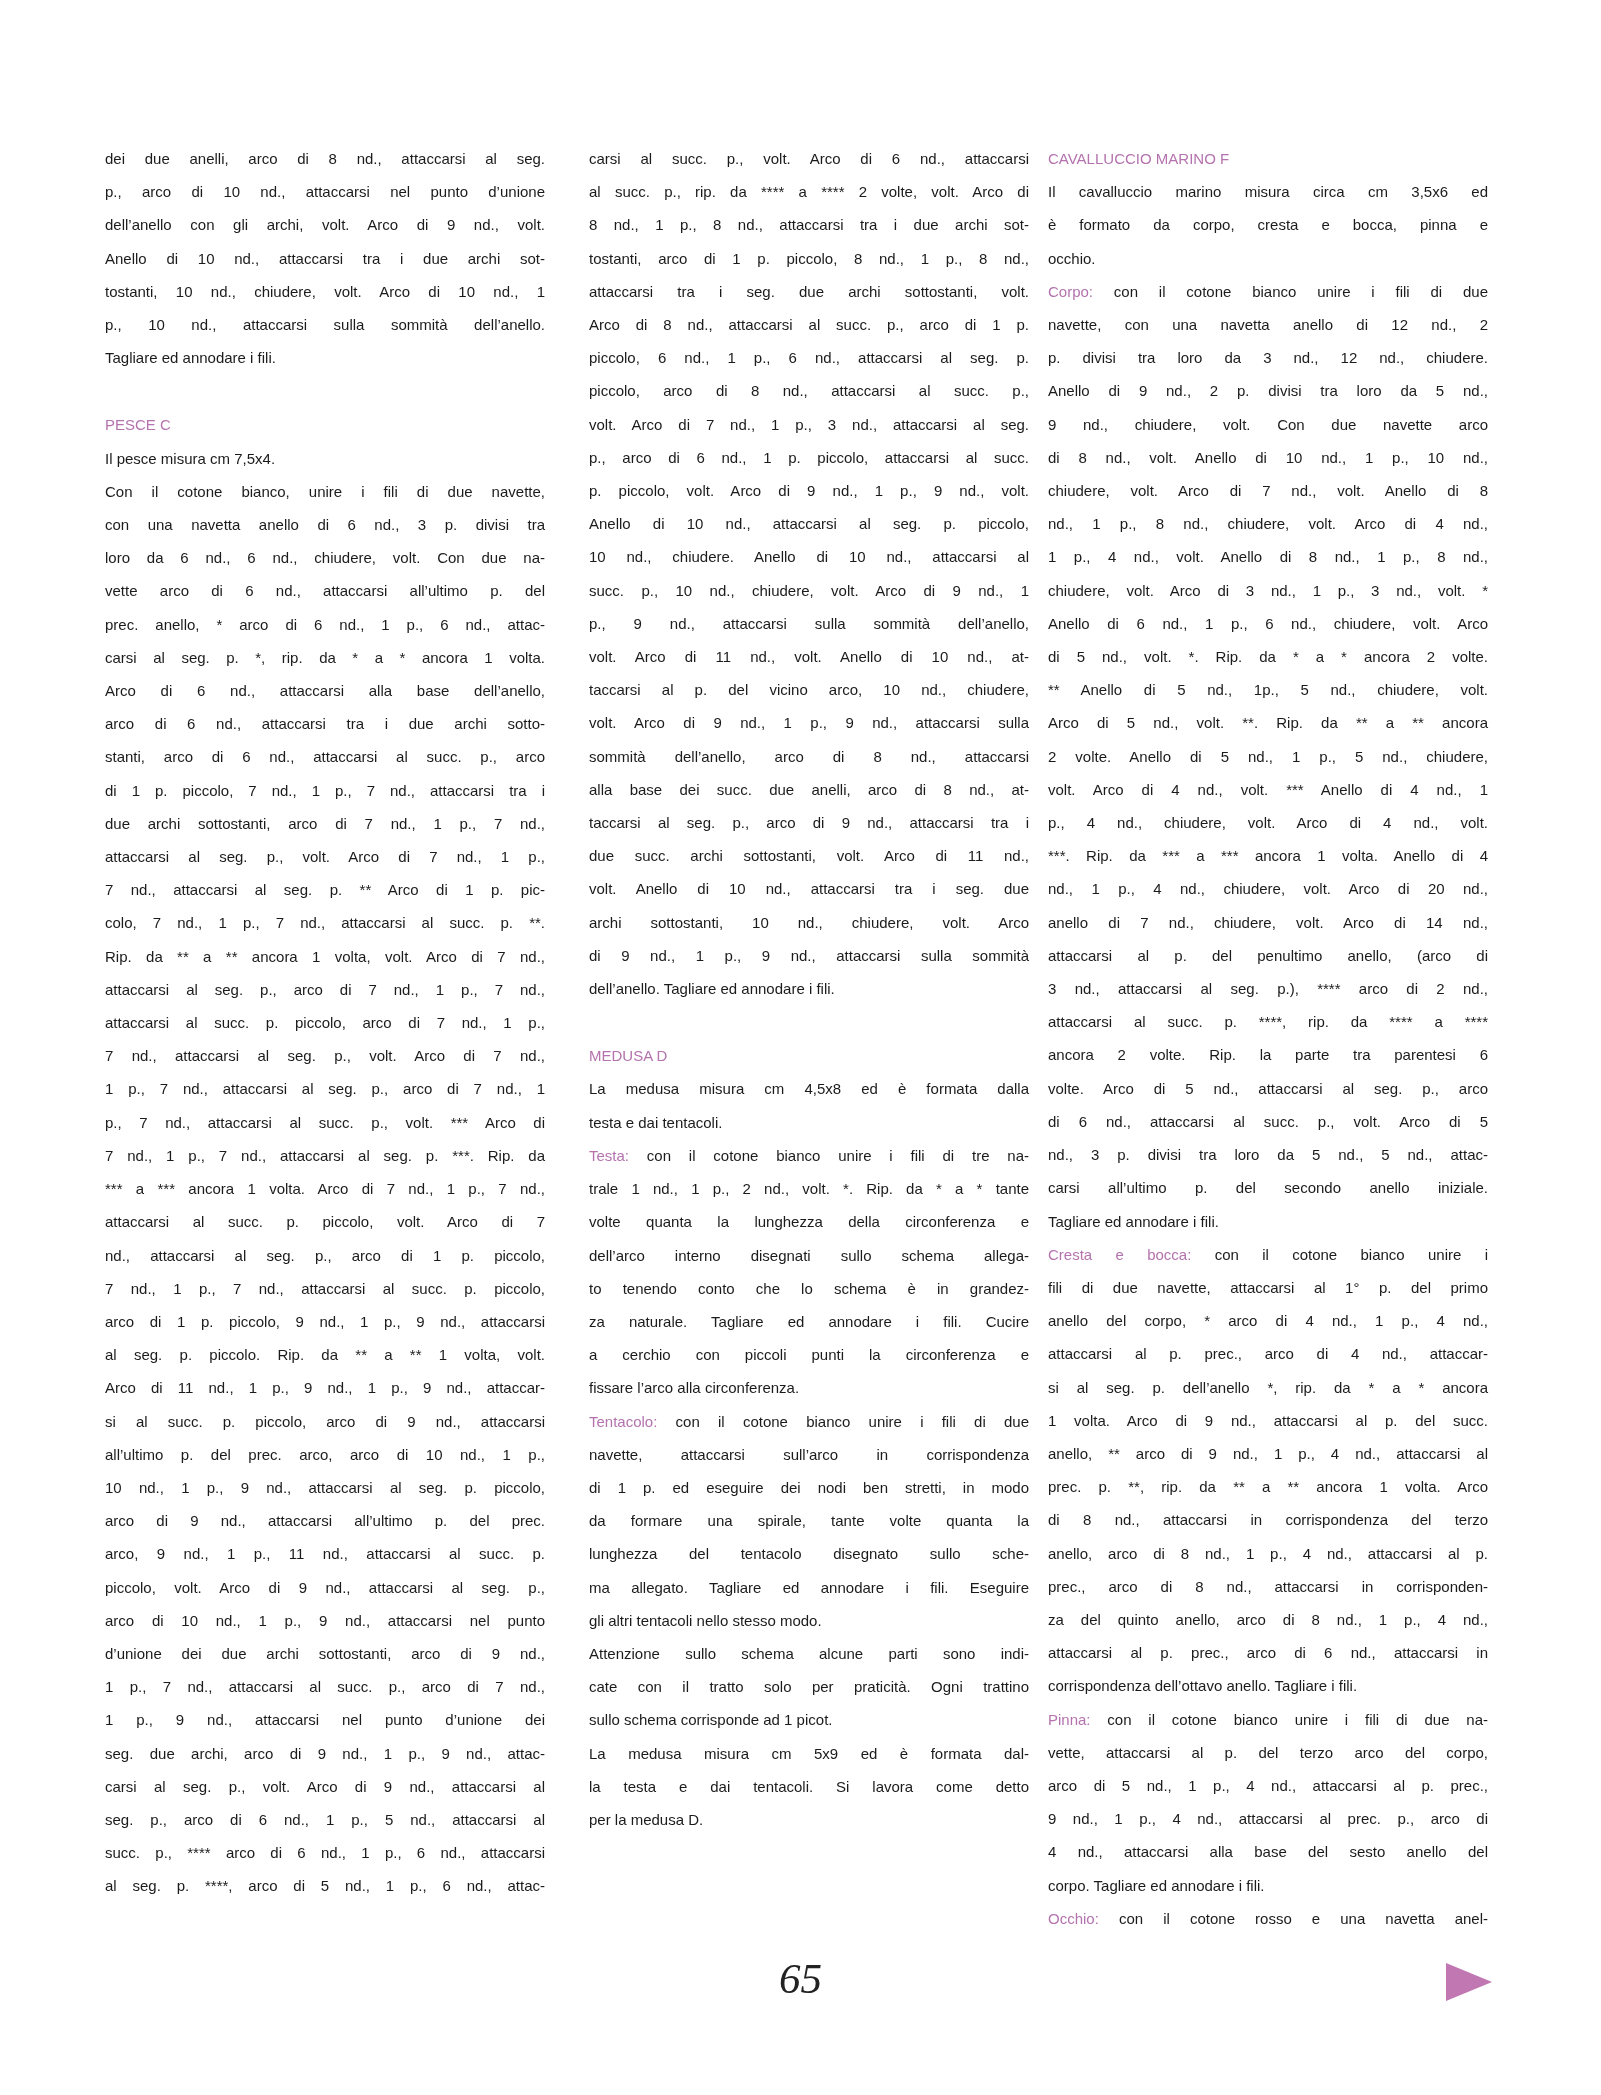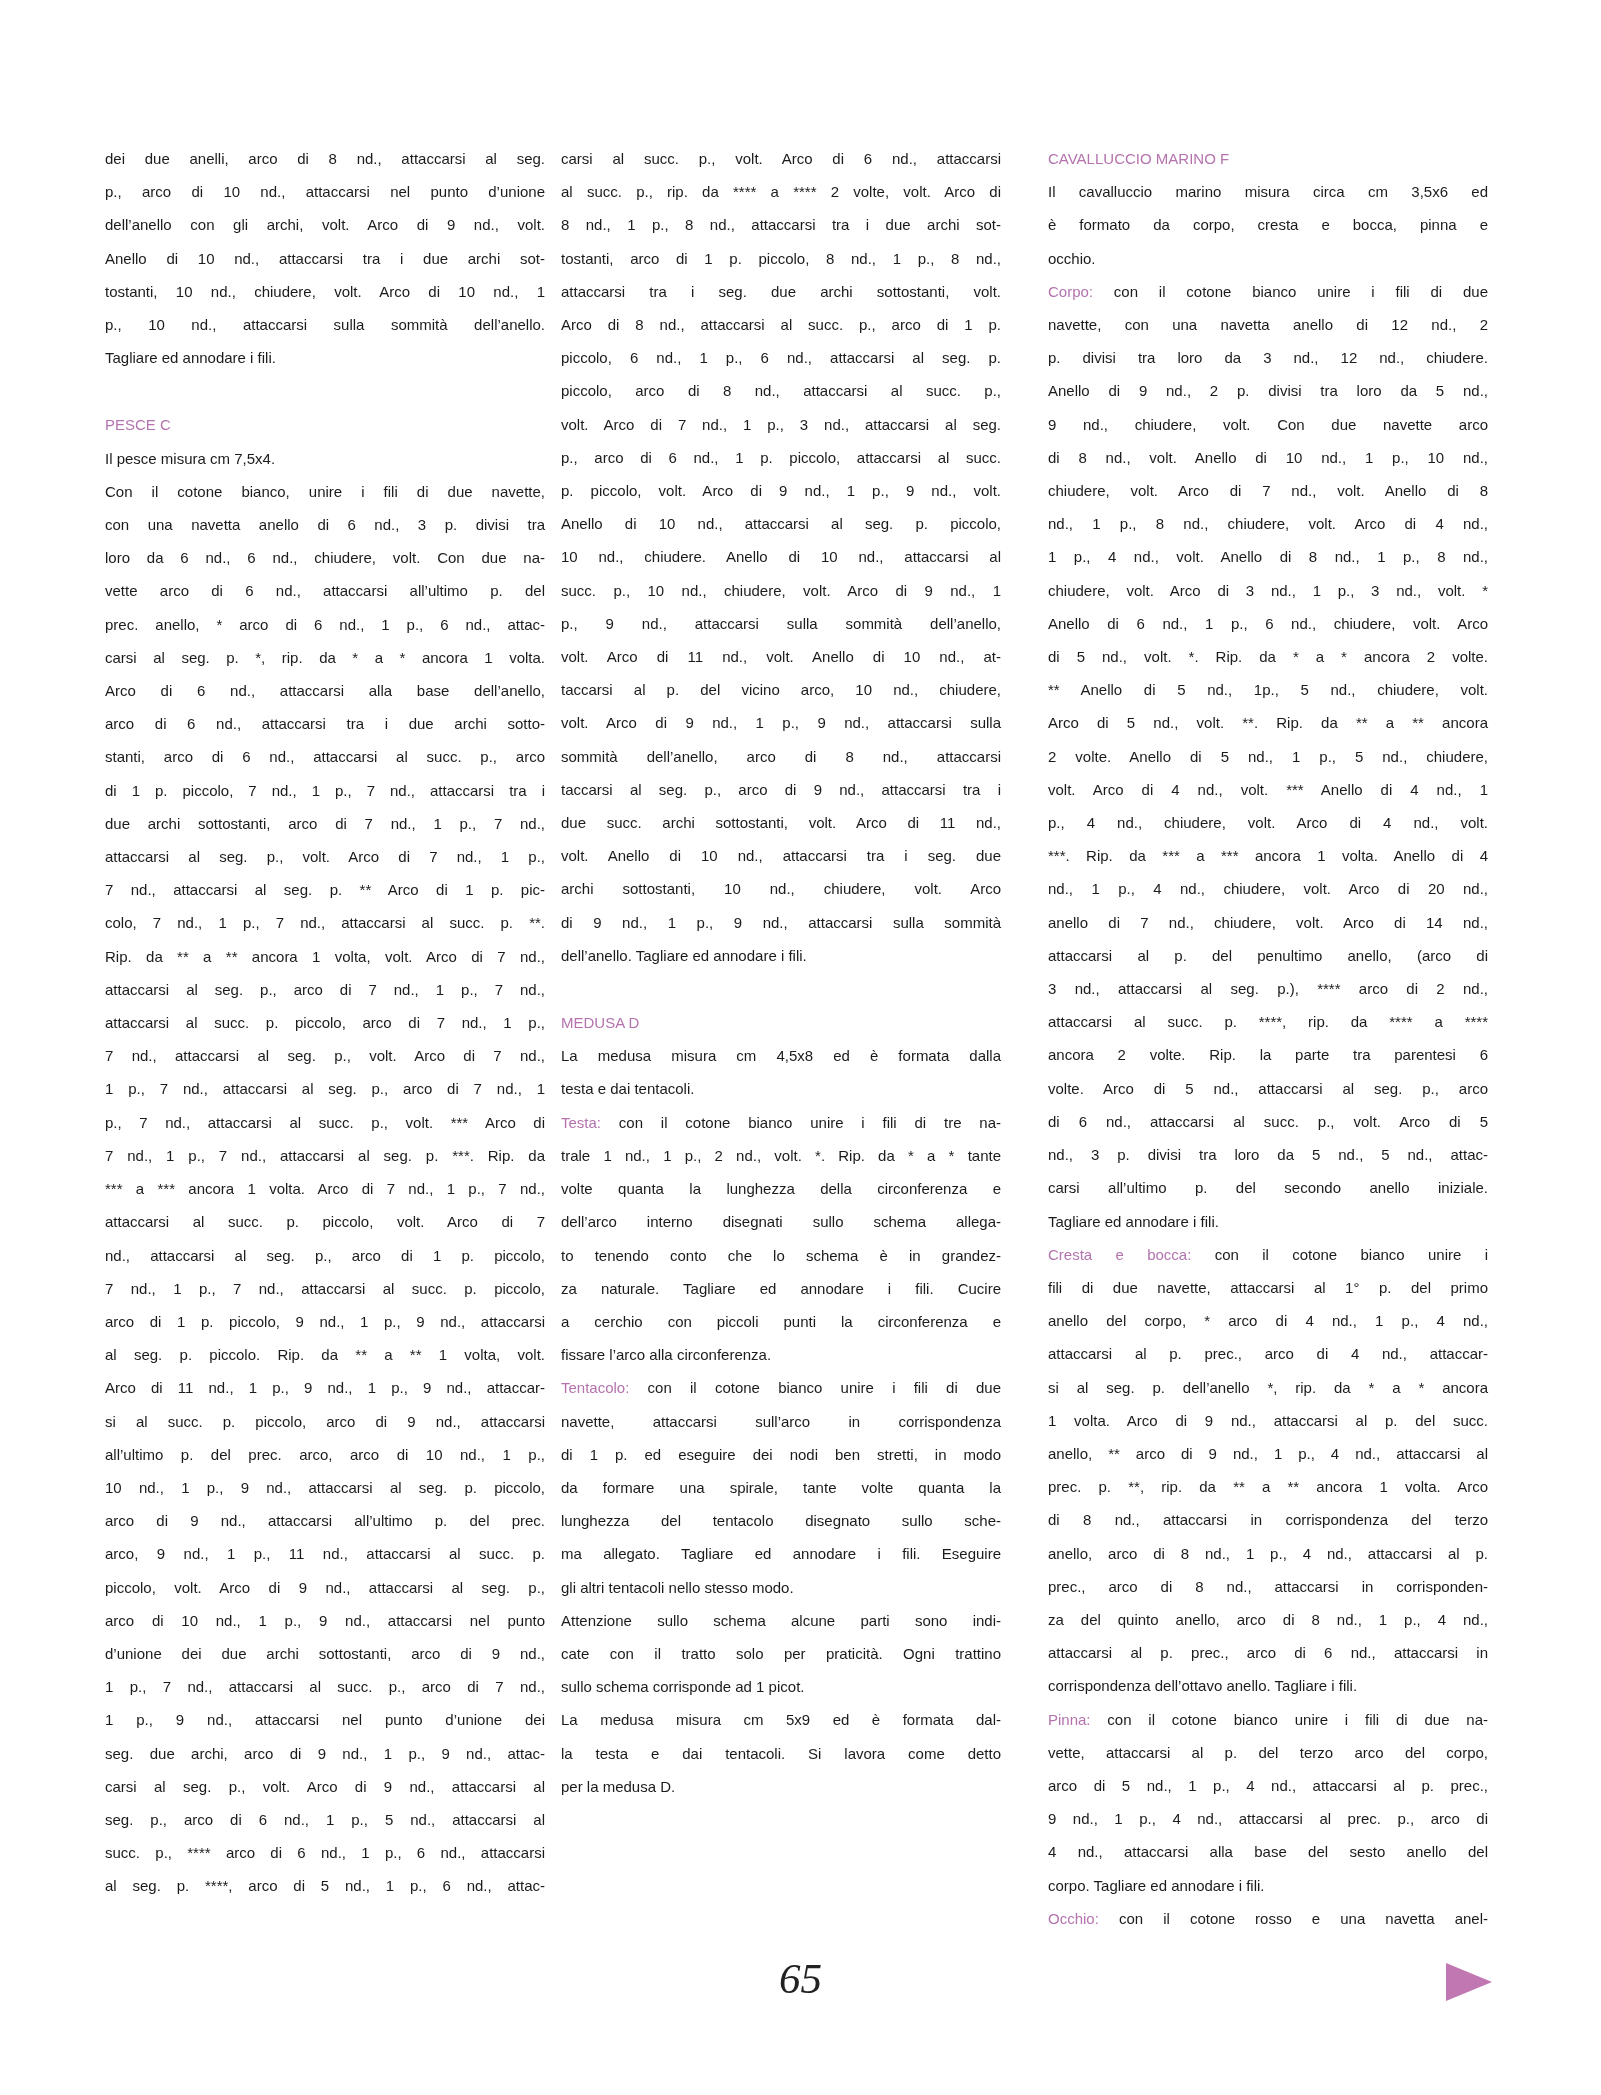--- a/index.html
+++ b/index.html
@@ -13,21 +13,21 @@
     overflow: hidden;
   }
   .column {
     position: absolute;
     top: 142px;
     width: 440px;
     font-size: 15px;
     line-height: 33.2px;
   }
   .col-1 { left: 105px; }
-  .col-2 { left: 561px; }
+  .col-2 { left: 589px; }
   .col-3 { left: 1048px; }
   .ln {
     text-align: justify;
     text-align-last: justify;
     white-space: nowrap;
   }
   .ln.last {
     text-align-last: left;
   }
   .heading {
@@ -132,20 +132,21 @@
         <div class="ln">p., arco di 6 nd., 1 p. piccolo, attaccarsi al succ.</div>
         <div class="ln">p. piccolo, volt. Arco di 9 nd., 1 p., 9 nd., volt.</div>
         <div class="ln">Anello di 10 nd., attaccarsi al seg. p. piccolo,</div>
         <div class="ln">10 nd., chiudere. Anello di 10 nd., attaccarsi al</div>
         <div class="ln">succ. p., 10 nd., chiudere, volt. Arco di 9 nd., 1</div>
         <div class="ln">p., 9 nd., attaccarsi sulla sommità dell’anello,</div>
         <div class="ln">volt. Arco di 11 nd., volt. Anello di 10 nd., at-</div>
         <div class="ln">taccarsi al p. del vicino arco, 10 nd., chiudere,</div>
         <div class="ln">volt. Arco di 9 nd., 1 p., 9 nd., attaccarsi sulla</div>
         <div class="ln">sommità dell’anello, arco di 8 nd., attaccarsi</div>
+        <div class="ln">alla base dei succ. due anelli, arco di 8 nd., at-</div>
         <div class="ln">taccarsi al seg. p., arco di 9 nd., attaccarsi tra i</div>
         <div class="ln">due succ. archi sottostanti, volt. Arco di 11 nd.,</div>
         <div class="ln">volt. Anello di 10 nd., attaccarsi tra i seg. due</div>
         <div class="ln">archi sottostanti, 10 nd., chiudere, volt. Arco</div>
         <div class="ln">di 9 nd., 1 p., 9 nd., attaccarsi sulla sommità</div>
         <div class="ln last">dell’anello. Tagliare ed annodare i fili.</div>
       </div>
       <div class="heading">MEDUSA D</div>
       <div class="para">
         <div class="ln">La medusa misura cm 4,5x8 ed è formata dalla</div>

